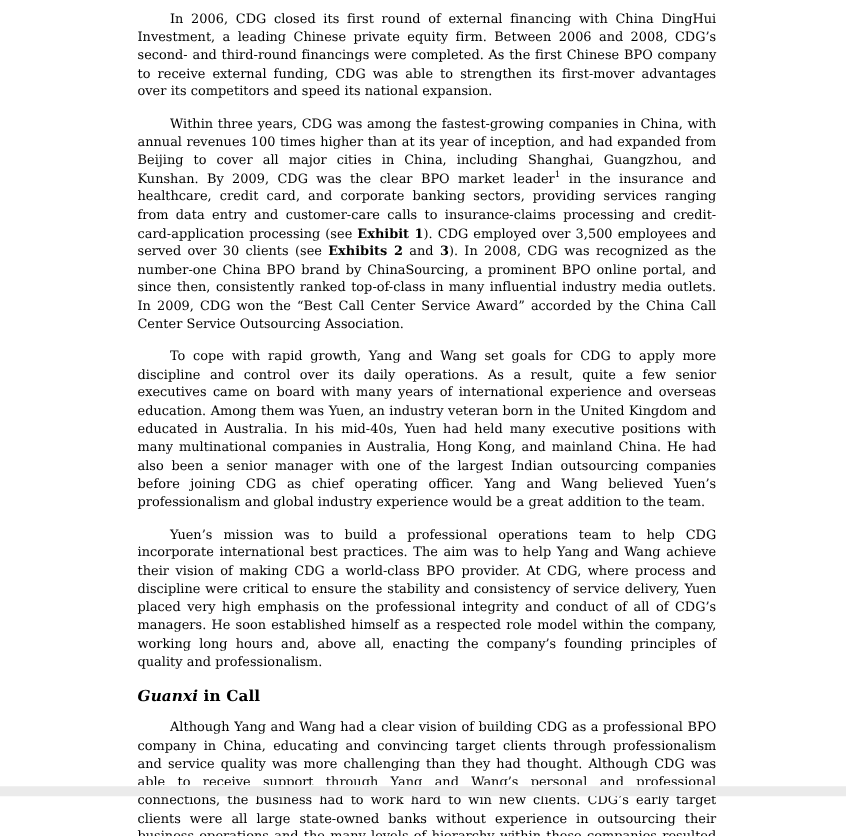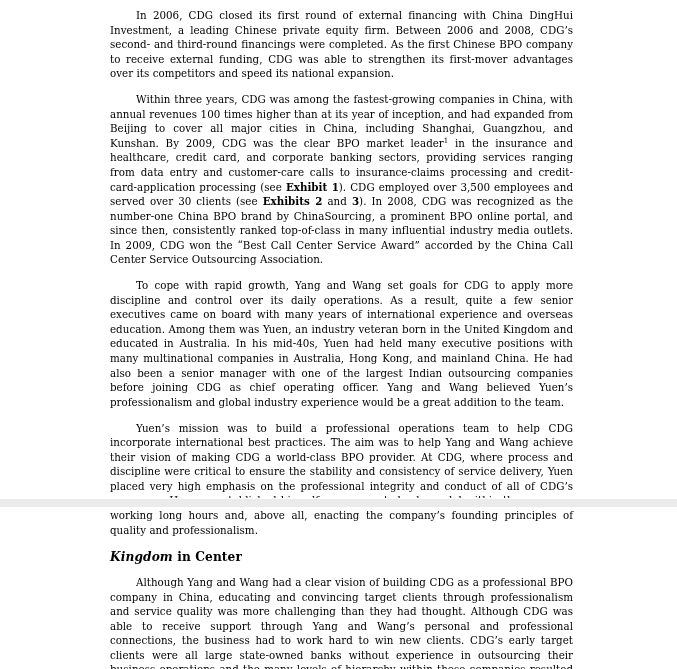--- a/index.html
+++ b/index.html
@@ -12,21 +12,21 @@
     height: 669px;
     overflow: hidden;
     font-family: "DejaVu Serif", "Liberation Serif", serif;
     color: #000000;
     position: relative;
   }
   .page {
     position: absolute;
     left: 0; top: 0;
     width: 677px;
-    height: 507px;
+    height: 637px;
     background: #ffffff;
     box-sizing: border-box;
   }
   .textcol {
     position: absolute;
     left: 110px;
     top: 8px;
     width: 463px;
   }
   p.para {
@@ -81,21 +81,21 @@
   <div class="textcol">
 
     <p class="para">In 2006, CDG closed its first round of external financing with China DingHui Investment, a leading Chinese private equity firm. Between 2006 and 2008, CDG’s second- and third-round financings were completed. As the first Chinese BPO company to receive external funding, CDG was able to strengthen its first-mover advantages over its competitors and speed its national expansion.</p>
 
     <p class="para"><span>Within three years, CDG was among the fastest-growing companies in China, with annual revenues 100 times higher than at its year of inception, and had expanded from Beijing to cover all major cities in China, including Shanghai, Guangzhou, and Kunshan.  By 2009, CDG was the clear BPO market leader</span><sup class="fn">1</sup><span> in the insurance and healthcare, credit card, and corporate banking sectors, providing services ranging from data entry and customer-care calls to insurance-claims processing and credit-card-application processing (see </span><span class="b">Exhibit</span><span class="b"> 1</span><span>).  CDG employed over 3,500 employees and served over 30 clients (see </span><span class="b">Exhibits 2</span><span> and </span><span class="b">3</span><span>).  In 2008, CDG was recognized as the number-one China BPO brand by </span><span class="i">ChinaSourcing</span><span>, a prominent BPO online portal, and since then, consistently ranked top-of-class in many influential industry media outlets. In 2009, CDG won the “Best Call Center Service Award” accorded by the China Call Center Service Outsourcing Association.</span></p>
 
     <p class="para">To cope with rapid growth, Yang and Wang set goals for CDG to apply more discipline and control over its daily operations. As a result, quite a few senior executives came on board with many years of international experience and overseas education. Among them was Yuen, an industry veteran born in the United Kingdom and educated in Australia.  In his mid-40s, Yuen had held many executive positions with many multinational companies in Australia, Hong Kong, and mainland China. He had also been a senior manager with one of the largest Indian outsourcing companies before joining CDG as chief operating officer. Yang and Wang believed Yuen’s professionalism and global industry experience would be a great addition to the team.</p>
 
     <p class="para">Yuen’s mission was to build a professional operations team to help CDG incorporate international best practices.  The aim was to help Yang and Wang achieve their vision of making CDG a world-class BPO provider. At CDG, where process and discipline were critical to ensure the stability and consistency of service delivery, Yuen placed very high emphasis on the professional integrity and conduct of all of CDG’s managers. He soon established himself as a respected role model within the company, working long hours and, above all, enacting the company’s founding principles of quality and professionalism.</p>
 
-    <h2 class="section-head"><span class="i">Kingdom</span><span> in Center</span></h2>
+    <h2 class="section-head"><span class="i">Guanxi</span><span> in Call</span></h2>
 
     <p class="para">Although Yang and Wang had a clear vision of building CDG as a professional BPO company in China, educating and convincing target clients through professionalism and service quality was more challenging than they had thought. Although CDG was able to receive support through Yang and Wang’s personal and professional connections, the business had to work hard to win new clients. CDG’s early target clients were all large state-owned banks without experience in outsourcing their business operations and the many levels of hierarchy within these companies resulted in a decision-making process that took months. In addition, the complexity among functions and levels of management within different companies made CDG’s sales process difficult to control or anticipate. Oftentimes, CDG could not even find the right key people to talk to.</p>
 
   </div>
 
   <div class="page-bottom-rule"></div>
   <div class="page-bottom-edge"></div>
 </div>
 
 </body></html>

